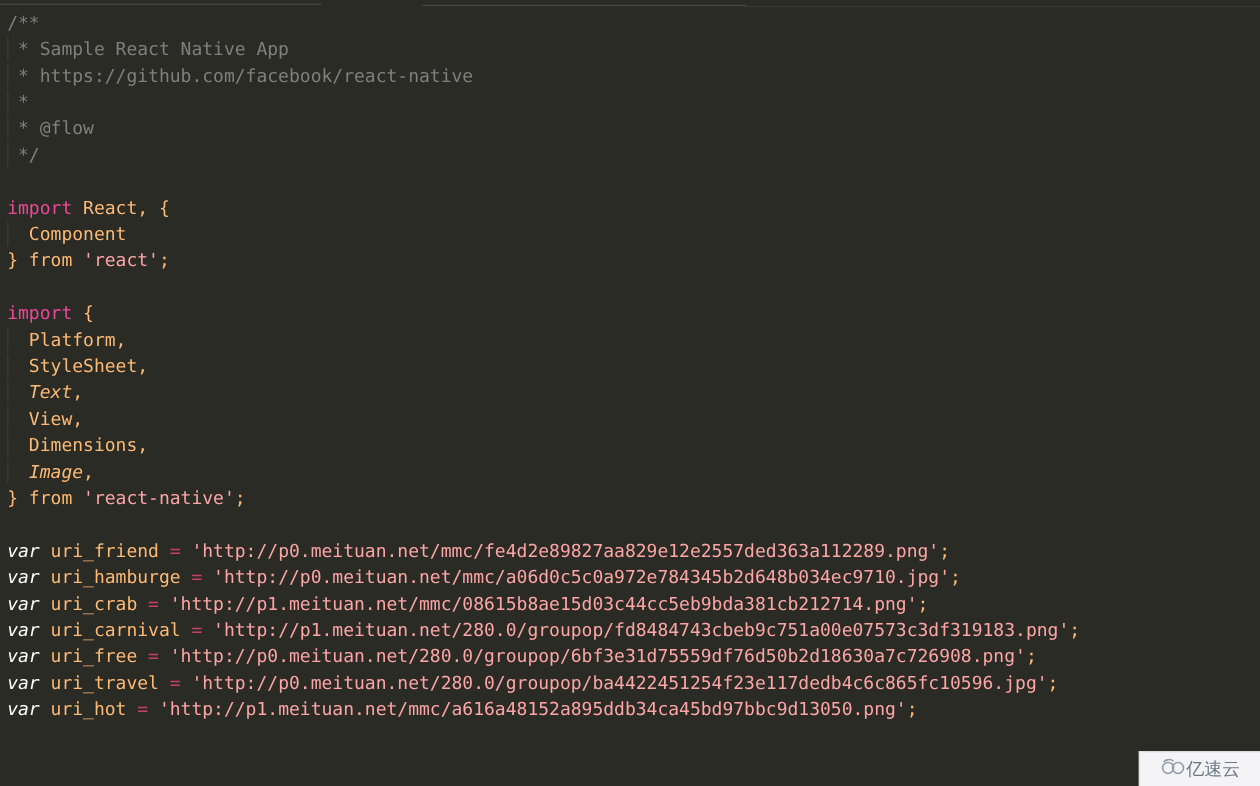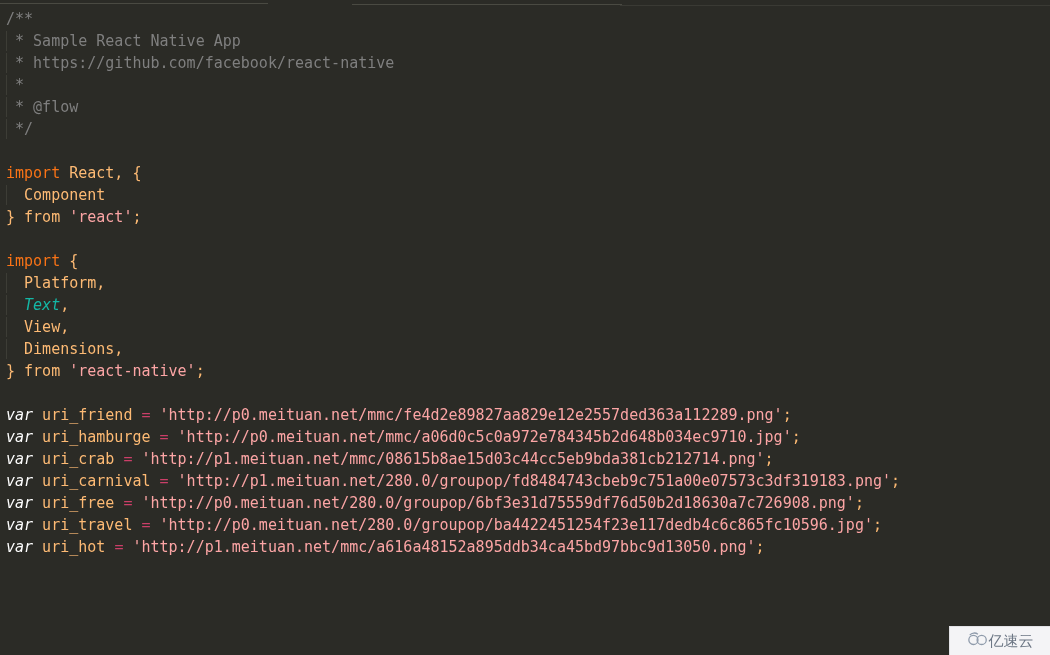--- a/index.html
+++ b/index.html
@@ -55,23 +55,23 @@
     content: "";
     position: absolute;
     left: 6px;
     top: 1px;
     bottom: 1px;
     width: 1px;
     background: #3d3d36;
   }
 
   .cmt  { color: #7f7f7f; }
-  .kw   { color: #f97316; }
+  .kw   { color: #ec4899; }
   .str  { color: #fca5a5; }
-  .ital { color: #14b8a6; font-style: italic; }
+  .ital { color: #fdba74; font-style: italic; }
   .var  { color: #ffffff; font-style: italic; }
   .plain{ color: #fdba74; }
   .op   { color: #cb3f68; }
 
   
   .watermark {
     position: absolute;
     right: 0;
     bottom: 0;
     width: 100px;
@@ -110,23 +110,25 @@
       <div class="line guide"><span class="cmt"> *</span></div>
       <div class="line guide"><span class="cmt"> * @flow</span></div>
       <div class="line guide"><span class="cmt"> */</span></div>
       <div class="line">&nbsp;</div>
       <div class="line"><span class="kw">import</span><span class="plain"> React, {</span></div>
       <div class="line guide"><span class="plain">  Component</span></div>
       <div class="line"><span class="plain">} from </span><span class="str">'react'</span><span class="plain">;</span></div>
       <div class="line">&nbsp;</div>
       <div class="line"><span class="kw">import</span><span class="plain"> {</span></div>
       <div class="line guide"><span class="plain">  Platform,</span></div>
+      <div class="line guide"><span class="plain">  StyleSheet,</span></div>
       <div class="line guide"><span class="plain">  </span><span class="ital">Text</span><span class="plain">,</span></div>
       <div class="line guide"><span class="plain">  View,</span></div>
       <div class="line guide"><span class="plain">  Dimensions,</span></div>
+      <div class="line guide"><span class="plain">  </span><span class="ital">Image</span><span class="plain">,</span></div>
       <div class="line"><span class="plain">} from </span><span class="str">'react-native'</span><span class="plain">;</span></div>
       <div class="line">&nbsp;</div>
       <div class="line"><span class="var">var</span><span class="plain"> uri_friend </span><span class="op">=</span><span class="plain"> </span><span class="str">'http://p0.meituan.net/mmc/fe4d2e89827aa829e12e2557ded363a112289.png'</span><span class="plain">;</span></div>
       <div class="line"><span class="var">var</span><span class="plain"> uri_hamburge </span><span class="op">=</span><span class="plain"> </span><span class="str">'http://p0.meituan.net/mmc/a06d0c5c0a972e784345b2d648b034ec9710.jpg'</span><span class="plain">;</span></div>
       <div class="line"><span class="var">var</span><span class="plain"> uri_crab </span><span class="op">=</span><span class="plain"> </span><span class="str">'http://p1.meituan.net/mmc/08615b8ae15d03c44cc5eb9bda381cb212714.png'</span><span class="plain">;</span></div>
       <div class="line"><span class="var">var</span><span class="plain"> uri_carnival </span><span class="op">=</span><span class="plain"> </span><span class="str">'http://p1.meituan.net/280.0/groupop/fd8484743cbeb9c751a00e07573c3df319183.png'</span><span class="plain">;</span></div>
       <div class="line"><span class="var">var</span><span class="plain"> uri_free </span><span class="op">=</span><span class="plain"> </span><span class="str">'http://p0.meituan.net/280.0/groupop/6bf3e31d75559df76d50b2d18630a7c726908.png'</span><span class="plain">;</span></div>
       <div class="line"><span class="var">var</span><span class="plain"> uri_travel </span><span class="op">=</span><span class="plain"> </span><span class="str">'http://p0.meituan.net/280.0/groupop/ba4422451254f23e117dedb4c6c865fc10596.jpg'</span><span class="plain">;</span></div>
       <div class="line"><span class="var">var</span><span class="plain"> uri_hot </span><span class="op">=</span><span class="plain"> </span><span class="str">'http://p1.meituan.net/mmc/a616a48152a895ddb34ca45bd97bbc9d13050.png'</span><span class="plain">;</span></div>
     </div>

